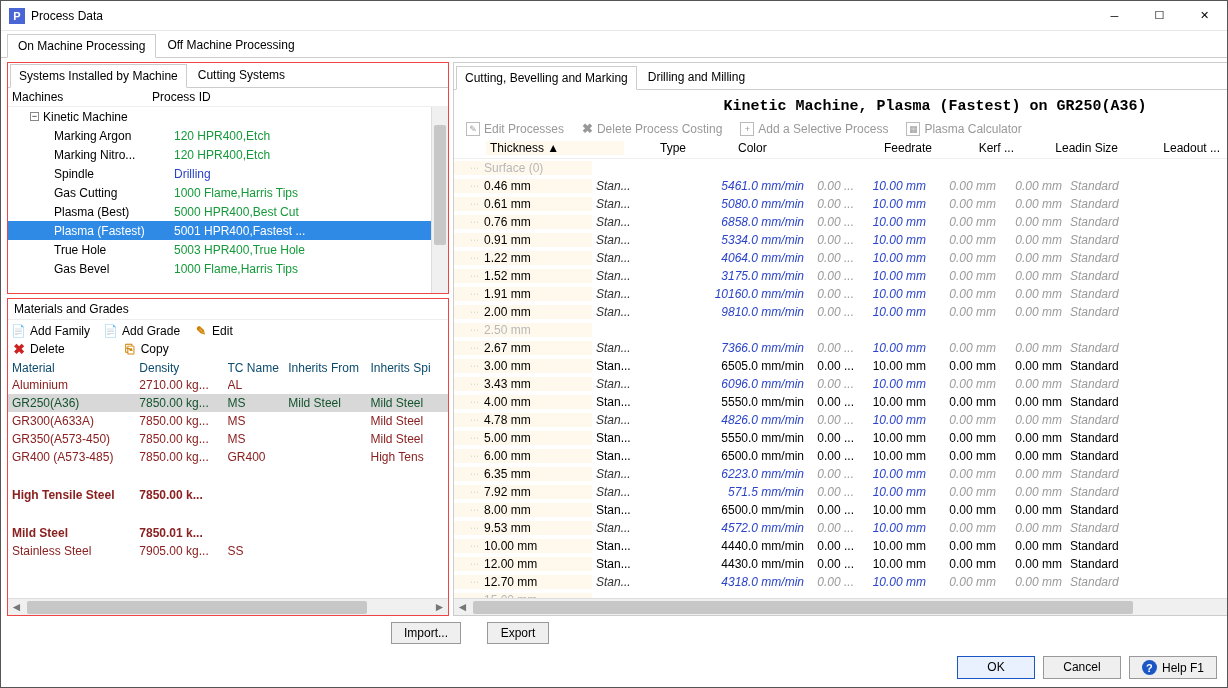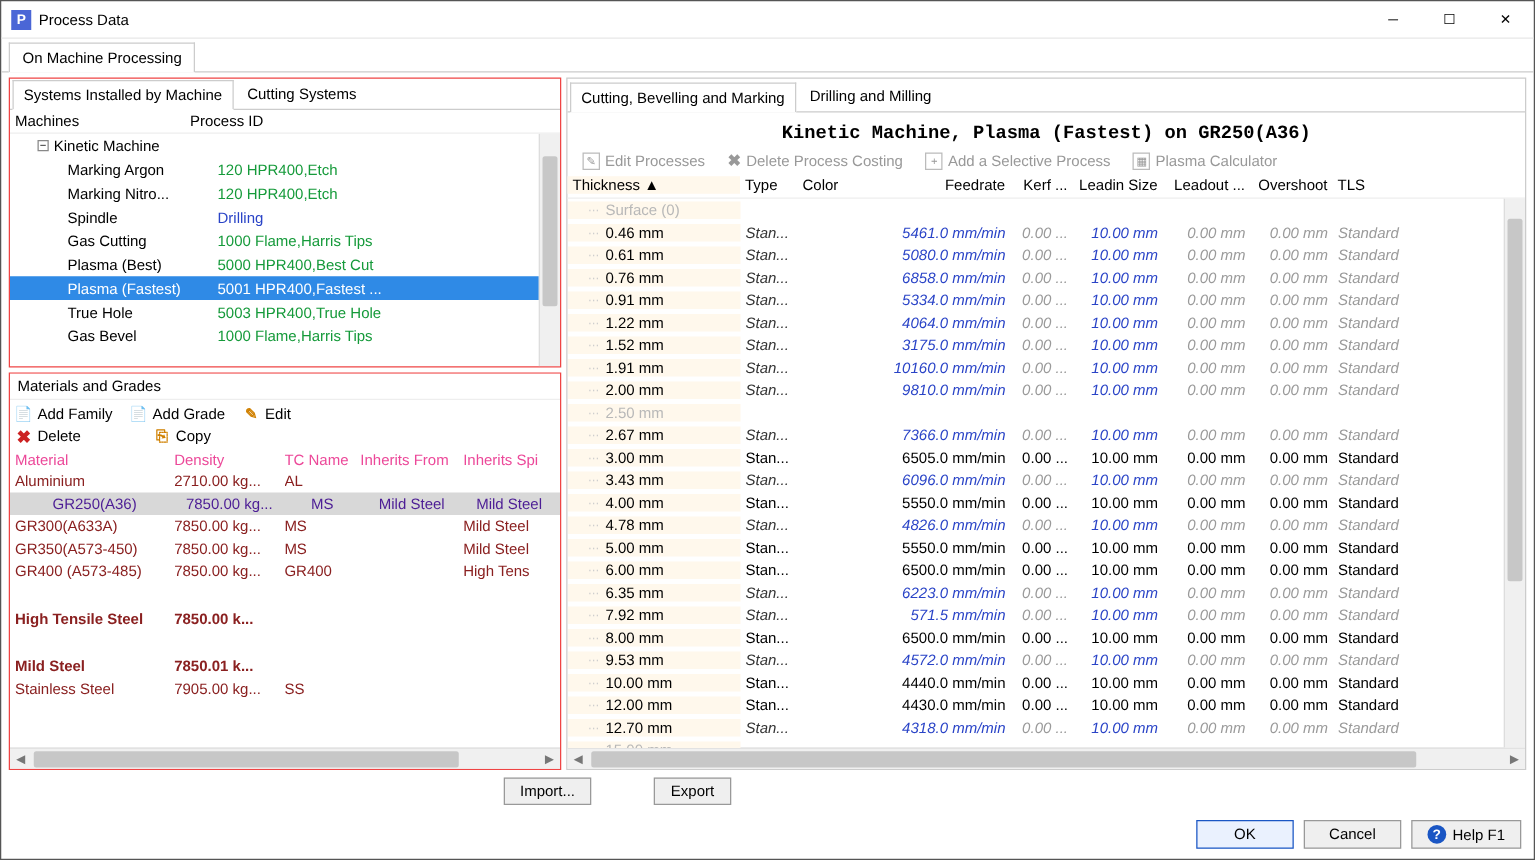--- a/index.html
+++ b/index.html
@@ -54,34 +54,34 @@
 .mat-btn .ic { width:14px; height:14px; display:inline-flex; align-items:center; justify-content:center; color:#d08000; font-weight:bold; }
 .mat-btn.del .ic { color:#c22; font-size:14px; }
 .mat-table { overflow:hidden; position:relative; flex:1; }
 .mat-head, .mat-row { display:flex; padding:1px 4px; }
 .mat-head div, .mat-row div { overflow:hidden; white-space:nowrap; text-overflow:ellipsis; }
 .mc1 { width:130px; }
 .mc2 { width:90px; }
 .mc3 { width:62px; }
 .mc4 { width:84px; }
 .mc5 { width:75px; }
-.mat-head { color:#ec4899; }
+.mat-head { color:#0c4a6e; }
 .mat-row { color:#8a2020; height:18px; align-items:center;}
-.mat-row.sel { background:#d8d8d8; color:#4c1d95;text-align:center; }
+.mat-row.sel { background:#d8d8d8; color:#14532d; }
 .mat-row.bold { font-weight:bold;margin-top:20px; }
 
 
 .right-tabs { display:flex; border-bottom:1px solid #ccc; padding-top:2px; }
 .right-title { text-align:center; font-weight:bold; font-size:15px; padding:8px 0 4px;font-family:Liberation Mono, monospace; }
 .right-toolbar { display:flex; gap:18px; padding:2px 12px; color:#999; align-items:center; }
 .rtbtn { display:flex; align-items:center; gap:4px; cursor:pointer; }
 .rtbtn .ic { width:14px; height:14px; border:1px solid #bbb; display:inline-flex; align-items:center; justify-content:center; font-size:9px; }
 .right-table { flex:1; display:flex; min-height:0; }
 .rt-head { display:flex; border-bottom:1px solid #eee; padding:3px 0; font-size:12px; }
-.rt-head div { padding:0 4px; }
+.rt-head div { padding:0 4px;margin-left:32px; }
 .rt-body { flex:1; overflow:hidden; position:relative; }
 .rt-scroll { overflow-y:auto; height:100%; }
 .rt-row { display:flex; height:18px; align-items:center; }
 .rt-row div { padding:0 4px; white-space:nowrap; overflow:hidden; text-overflow:ellipsis; }
 .rc-th { width:138px; background:#fff8ec; font-size:12px;}
 .rc-th .dots { color:#ccc; letter-spacing:1px; margin-right:4px; font-size:9px; position:relative; top:-1px; display:inline-block; width:22px; text-align:right;}
 .rc-type { width:46px; }
 .rc-color { width:72px; }
 .rc-feed { width:98px; text-align:right; }
 .rc-kerf { width:50px; text-align:right; }
@@ -89,21 +89,21 @@
 .rc-leadout { width:70px; text-align:right; }
 .rc-over { width:66px; text-align:right; }
 .rc-tls { width:62px; }
 .italic { font-style:italic; color:#333; }
 .italic.gray { color:#9a9a9a; }
 .italic.blue { color:#2a44c7; }
 .surface { color:#b8b8b8; font-style:normal; }
 .dim { color:#b8b8b8; }
 
 
-.iobar { display:flex; gap:16px; padding:4px 6px; }
+.iobar { display:flex; gap:4px; padding:4px 6px; }
 .iobar .spacer-left { width:380px; }
 .iobar .spacer-mid { width:18px; }
 .btn { border:1px solid #999; background:#efefef; padding:3px 12px; min-width:62px; text-align:center; cursor:pointer; }
 
 
 .footer { display:flex; justify-content:flex-end; gap:8px; padding:8px 10px; }
 .footer .btn.ok { border:1.5px solid #1a56c4; background:#eaf1fe; min-width:78px; }
 .footer .btn.help { display:flex; align-items:center; gap:5px; }
 .footer .btn { min-width:78px; }
 .help-ic { width:15px; height:15px; border-radius:50%; background:#1a56c4; color:#fff; font-weight:bold; display:inline-flex; align-items:center; justify-content:center; font-size:11px; }
@@ -115,20 +115,21 @@
 <div class="titlebar">
   <span class="logo">P</span>
   <span class="title">Process Data</span>
   <div class="winbtn">─</div>
   <div class="winbtn">☐</div>
   <div class="winbtn">✕</div>
 </div>
 
 <div class="outer-tabs">
   <div class="outer-tab active">On Machine Processing</div>
+  <div class="outer-tab">Off Machine Processing</div>
 </div>
 
 <div class="main">
 
   <div class="leftcol">
 
     <div class="panel" style="height:232px;">
       <div class="inner-tabs">
         <div class="inner-tab active">Systems Installed by Machine</div>
         <div class="inner-tab">Cutting Systems</div>

